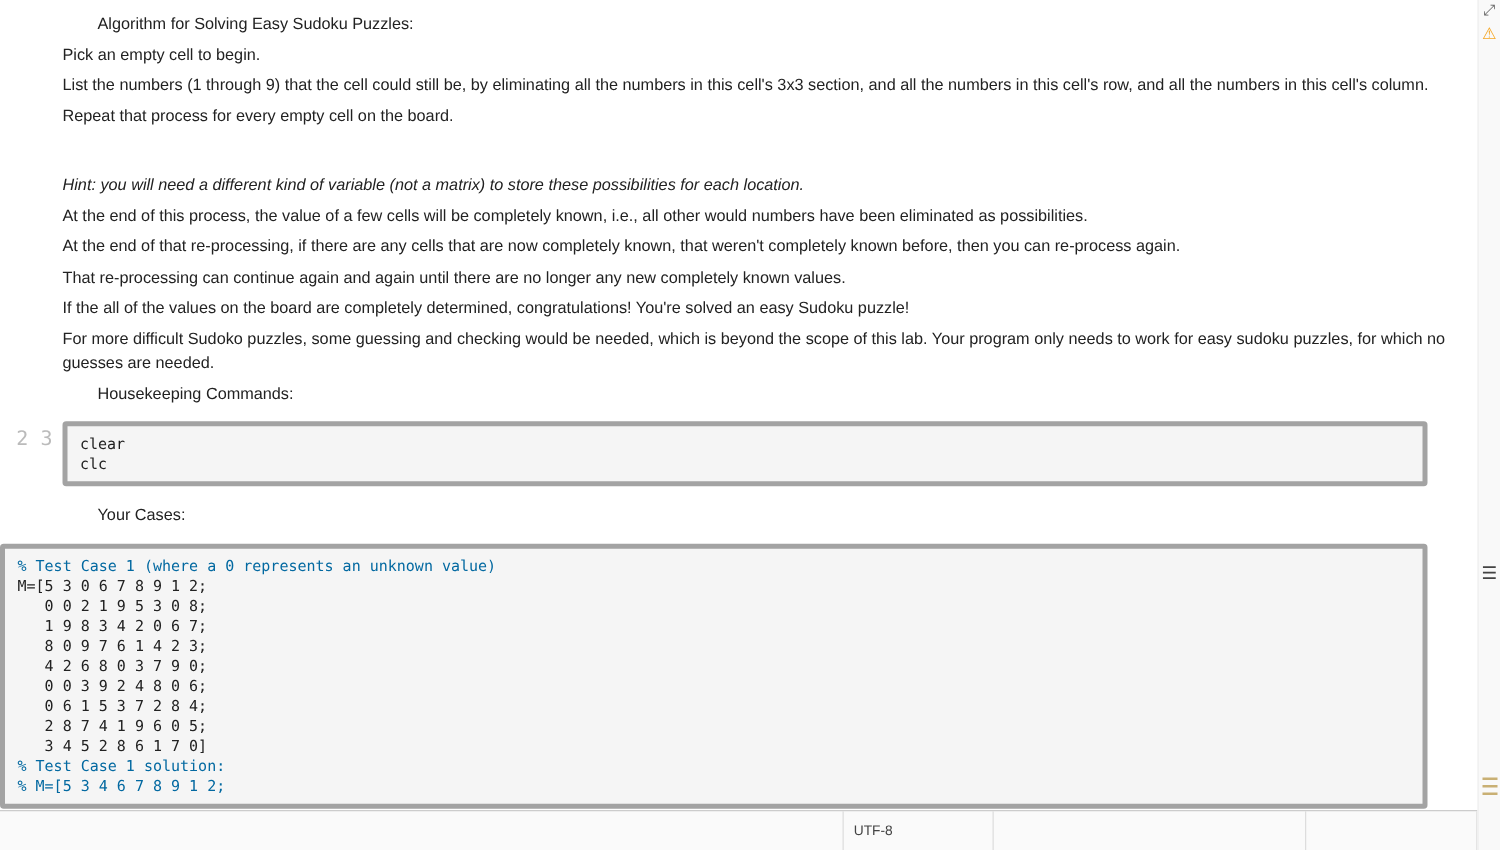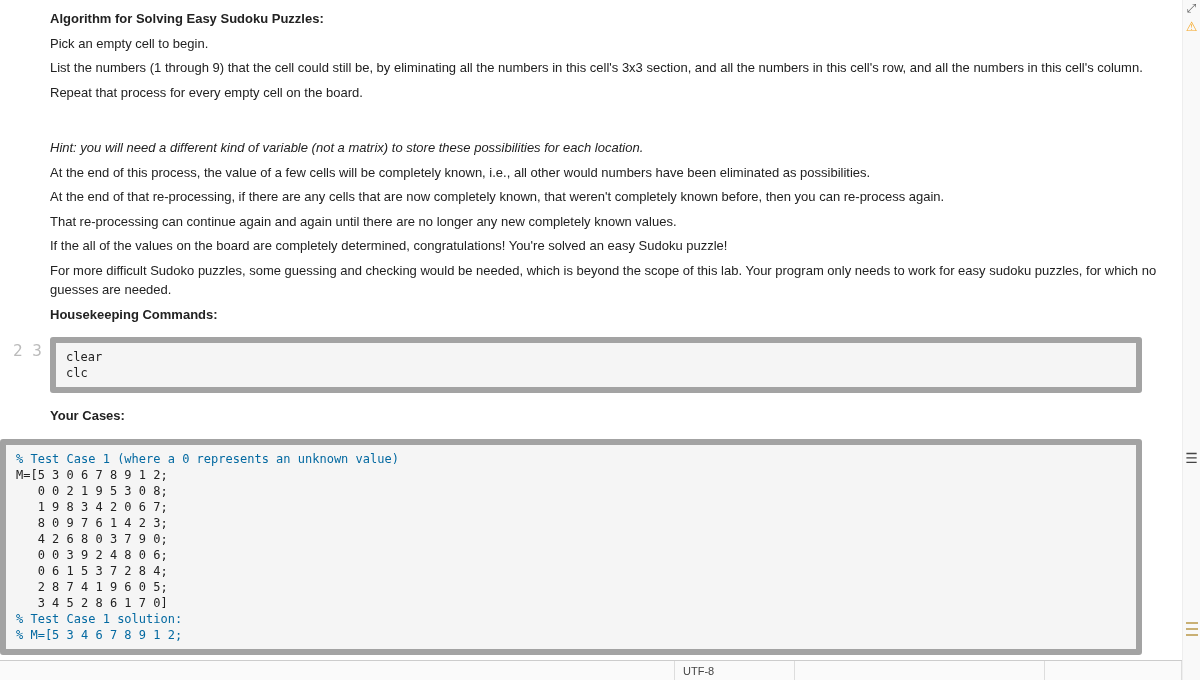--- a/index.html
+++ b/index.html
@@ -21,21 +21,21 @@
   .content {
     flex: 1;
     overflow-y: auto;
     padding: 0;
   }
   .prose {
     padding: 4px 0 4px 50px;
     line-height: 1.5;
   }
   .prose p { margin: 5px 0; }
-  .prose p.bold { font-weight: 700; }
+  .prose p.bold { font-weight: 400; margin-left: 28px; }
   .prose p.italic { font-style: italic; margin-top: 36px; }
   .code-block {
     margin: 4px 40px 4px 0;
     position: relative;
   }
   .code-block .gutter {
     position: absolute;
     left: -40px;
     top: 0;
     bottom: 0;
@@ -43,32 +43,32 @@
     text-align: right;
     padding-right: 6px;
     font-family: "Menlo","Consolas",monospace;
     font-size: 16px;
     color: #bbb;
     line-height: 16px;
     user-select: none;
   }
   .code-block pre {
     background: #f5f5f5;
-    border: 6px solid #a3a3a3;
+    border: 4px solid #a3a3a3;
     border-radius: 3px;
     padding: 6px 10px;
     font-family: "Menlo","Consolas",monospace;
     font-size: 12px;
     line-height: 16px;
     white-space: pre;
     overflow-x: auto;
   }
   .code-block pre .cm { color: #0369a1; }
   .statusbar {
-    height: 20px;
+    height: 32px;
     border-top: 1px solid #ccc;
     background: #fafafa;
     display: flex;
     align-items: stretch;
     font-size: 11px;
     color: #444;
   }
   .statusbar .seg {
     border-right: 1px solid #ddd;
     display: flex;

